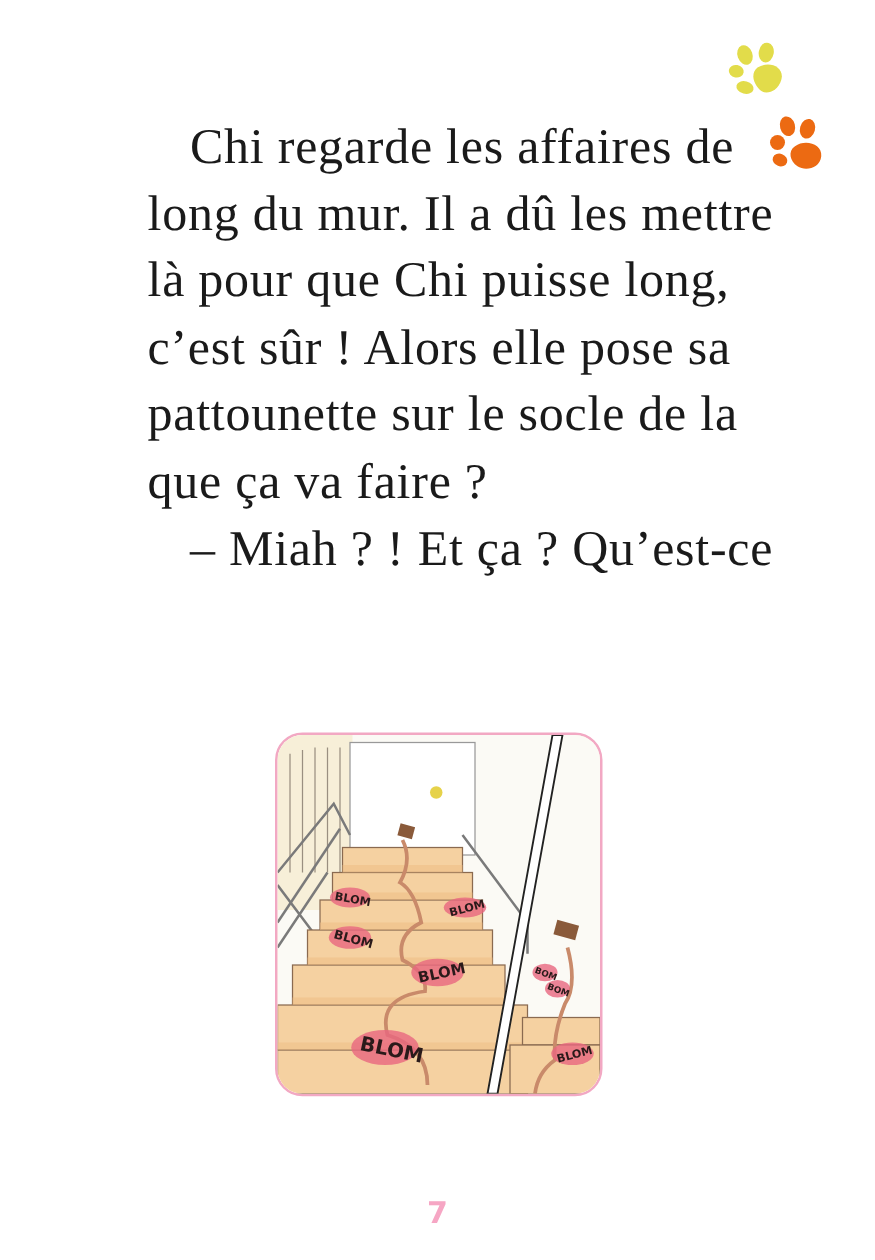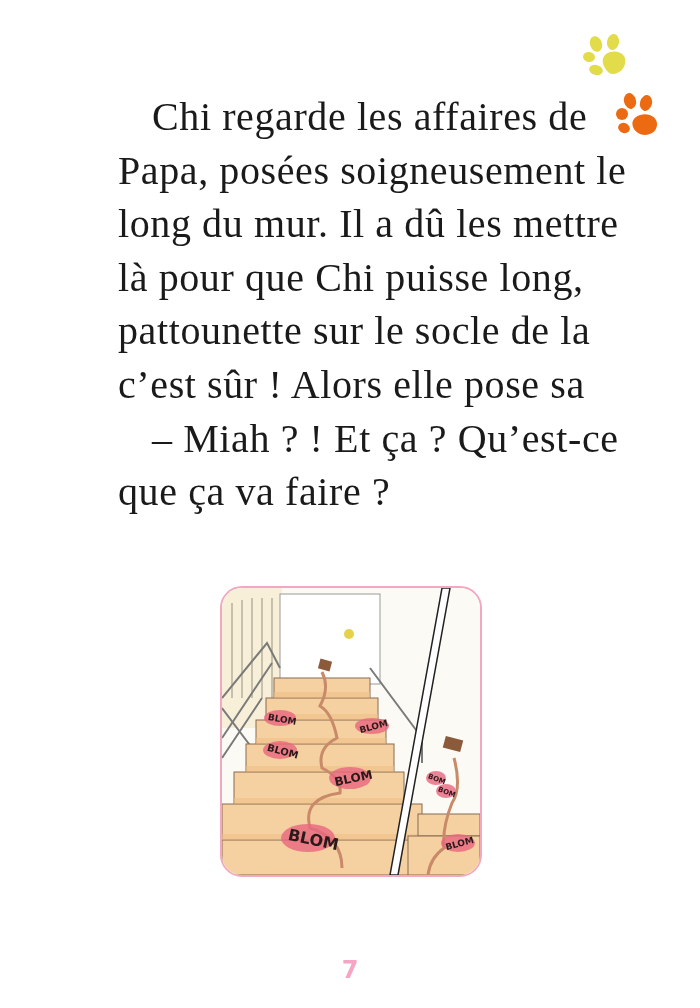--- a/index.html
+++ b/index.html
@@ -47,27 +47,26 @@
     <ellipse cx="16" cy="10" rx="6" ry="8" transform="rotate(-15 16 10)"></ellipse>
     <ellipse cx="32" cy="12" rx="6" ry="8" transform="rotate(15 32 12)"></ellipse>
     <ellipse cx="8" cy="23" rx="6" ry="6"></ellipse>
     <ellipse cx="10" cy="37" rx="6" ry="5" transform="rotate(20 10 37)"></ellipse>
     <path d="M22 26 C30 20 44 24 43 34 C42 44 30 46 24 42 C18 38 16 30 22 26 Z"></path>
   </g>
 </svg>
 
 <div class="text-block">
   <span class="line just indent">Chi regarde les affaires de</span>
-  <span class="line just">Papa, posées soigneusement le</span>
   <span class="line just">long du mur. Il a dû les mettre</span>
   <span class="line just">là pour que Chi puisse long,</span>
+  <span class="line just">c’est sûr ! Alors elle pose sa</span>
   <span class="line just">pattounette sur le socle de la</span>
-  <span class="line just">c’est sûr ! Alors elle pose sa</span>
+  <span class="line">que ça va faire ?</span>
   <span class="line just indent">– Miah ? ! Et ça ? Qu’est-ce</span>
-  <span class="line">que ça va faire ?</span>
 </div>
 
 <div class="figure">
   <svg width="258" height="287" viewBox="0 0 258 287">
 
     <rect x="0" y="0" width="258" height="287" fill="#fbfaf5"></rect>
     <rect x="0" y="0" width="60" height="140" fill="#f7efd8"></rect>
     <g stroke="#9a8f80" stroke-width="1">
       <line x1="10" y1="15" x2="10" y2="110"></line>
         <line x1="20" y1="12" x2="20" y2="110"></line>

